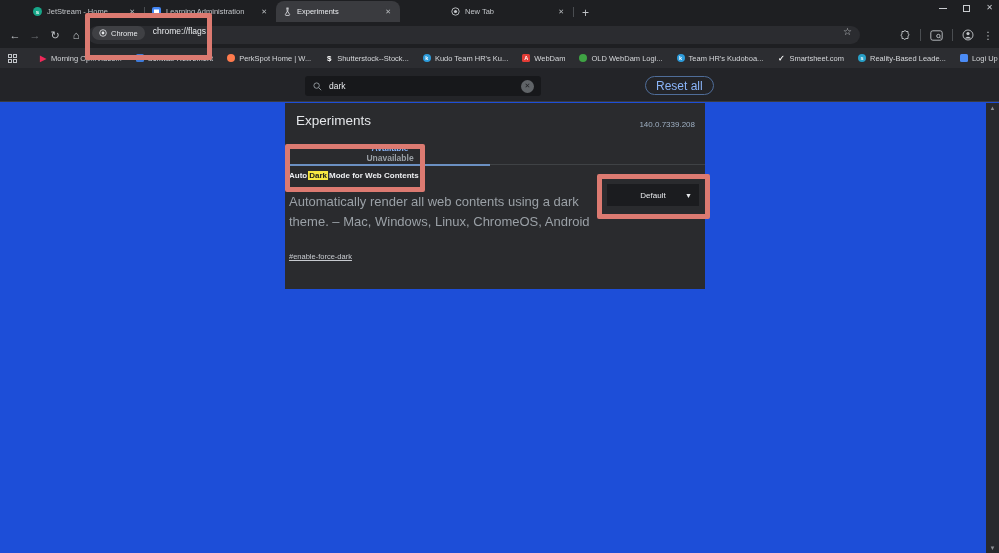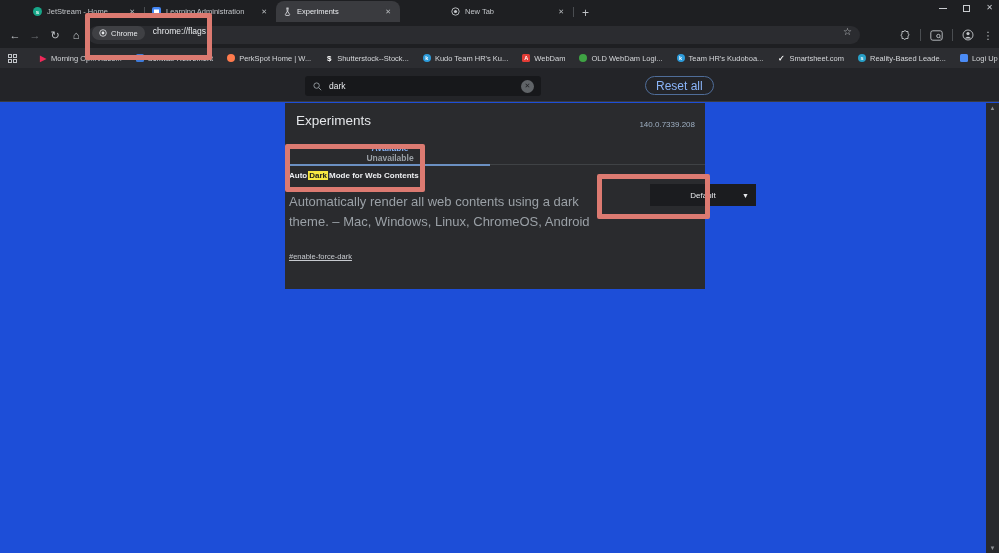--- a/index.html
+++ b/index.html
@@ -67,21 +67,21 @@
   .ftabs{ position:absolute; left:0; top:40px; width:420px; height:22px; display:flex; border-bottom:1px solid #3f4245;flex-direction:column; }
   .ftab{ width:210px; display:flex; align-items:center; justify-content:center; font-size:8.5px; font-weight:bold; }
   .ftab-avail{ color:#8ab4f8; } .ftab-unavail{ color:#9aa0a6; }
   .ftab-underline{ position:absolute; left:0; top:61px; width:205px; height:2px; background:#6b90c2; }
 
   .flag{ position:absolute; left:4px; top:68px; width:404px; }
   .flag-title{ font-size:8px; font-weight:bold; color:#eceef1; }
   .hl{ background:#f7e742; color:#1b1c1e; padding:0 1px; margin:0 1px; }
   .flag-desc{ margin-top:12px; width:312px; font-size:13px; line-height:1.55; color:#9aa0a6; }
   .flag-link{ display:inline-block; margin-top:20px; font-size:7.5px; color:#c7cacf; text-decoration:underline; }
-  .flag-select{ position:absolute; left:322px; top:81px; width:106px; height:22px; background:#1b1c1f; color:#e8eaed; font-size:8px; display:flex; align-items:center; justify-content:center;margin-left:43px; }
+  .flag-select{ position:absolute; left:322px; top:81px; width:92px; height:22px; background:#1b1c1f; color:#e8eaed; font-size:8px; display:flex; align-items:center; justify-content:center; }
   .flag-select .chev{ position:absolute; right:7px; font-size:7px; color:#e8eaed; }
 
   .scrollbar{ position:absolute; right:0; top:35px; width:13px; height:450px; background:#28292d; display:flex; flex-direction:column; justify-content:space-between; align-items:center; padding:2px 0; }
   .scroll-arrow{ color:#8d9094; font-size:6px; line-height:1; }
 
   
   .annot{ position:absolute; border:5px solid var(--annot,#dc7a71); border-radius:2px; pointer-events:none; z-index:50; }
   .annot1{ left:85px; top:13px; width:127px; height:47px; }
   .annot2{ left:285px; top:144px; width:140px; height:48px; }
   .annot3{ left:597px; top:174px; width:113px; height:45px; }

